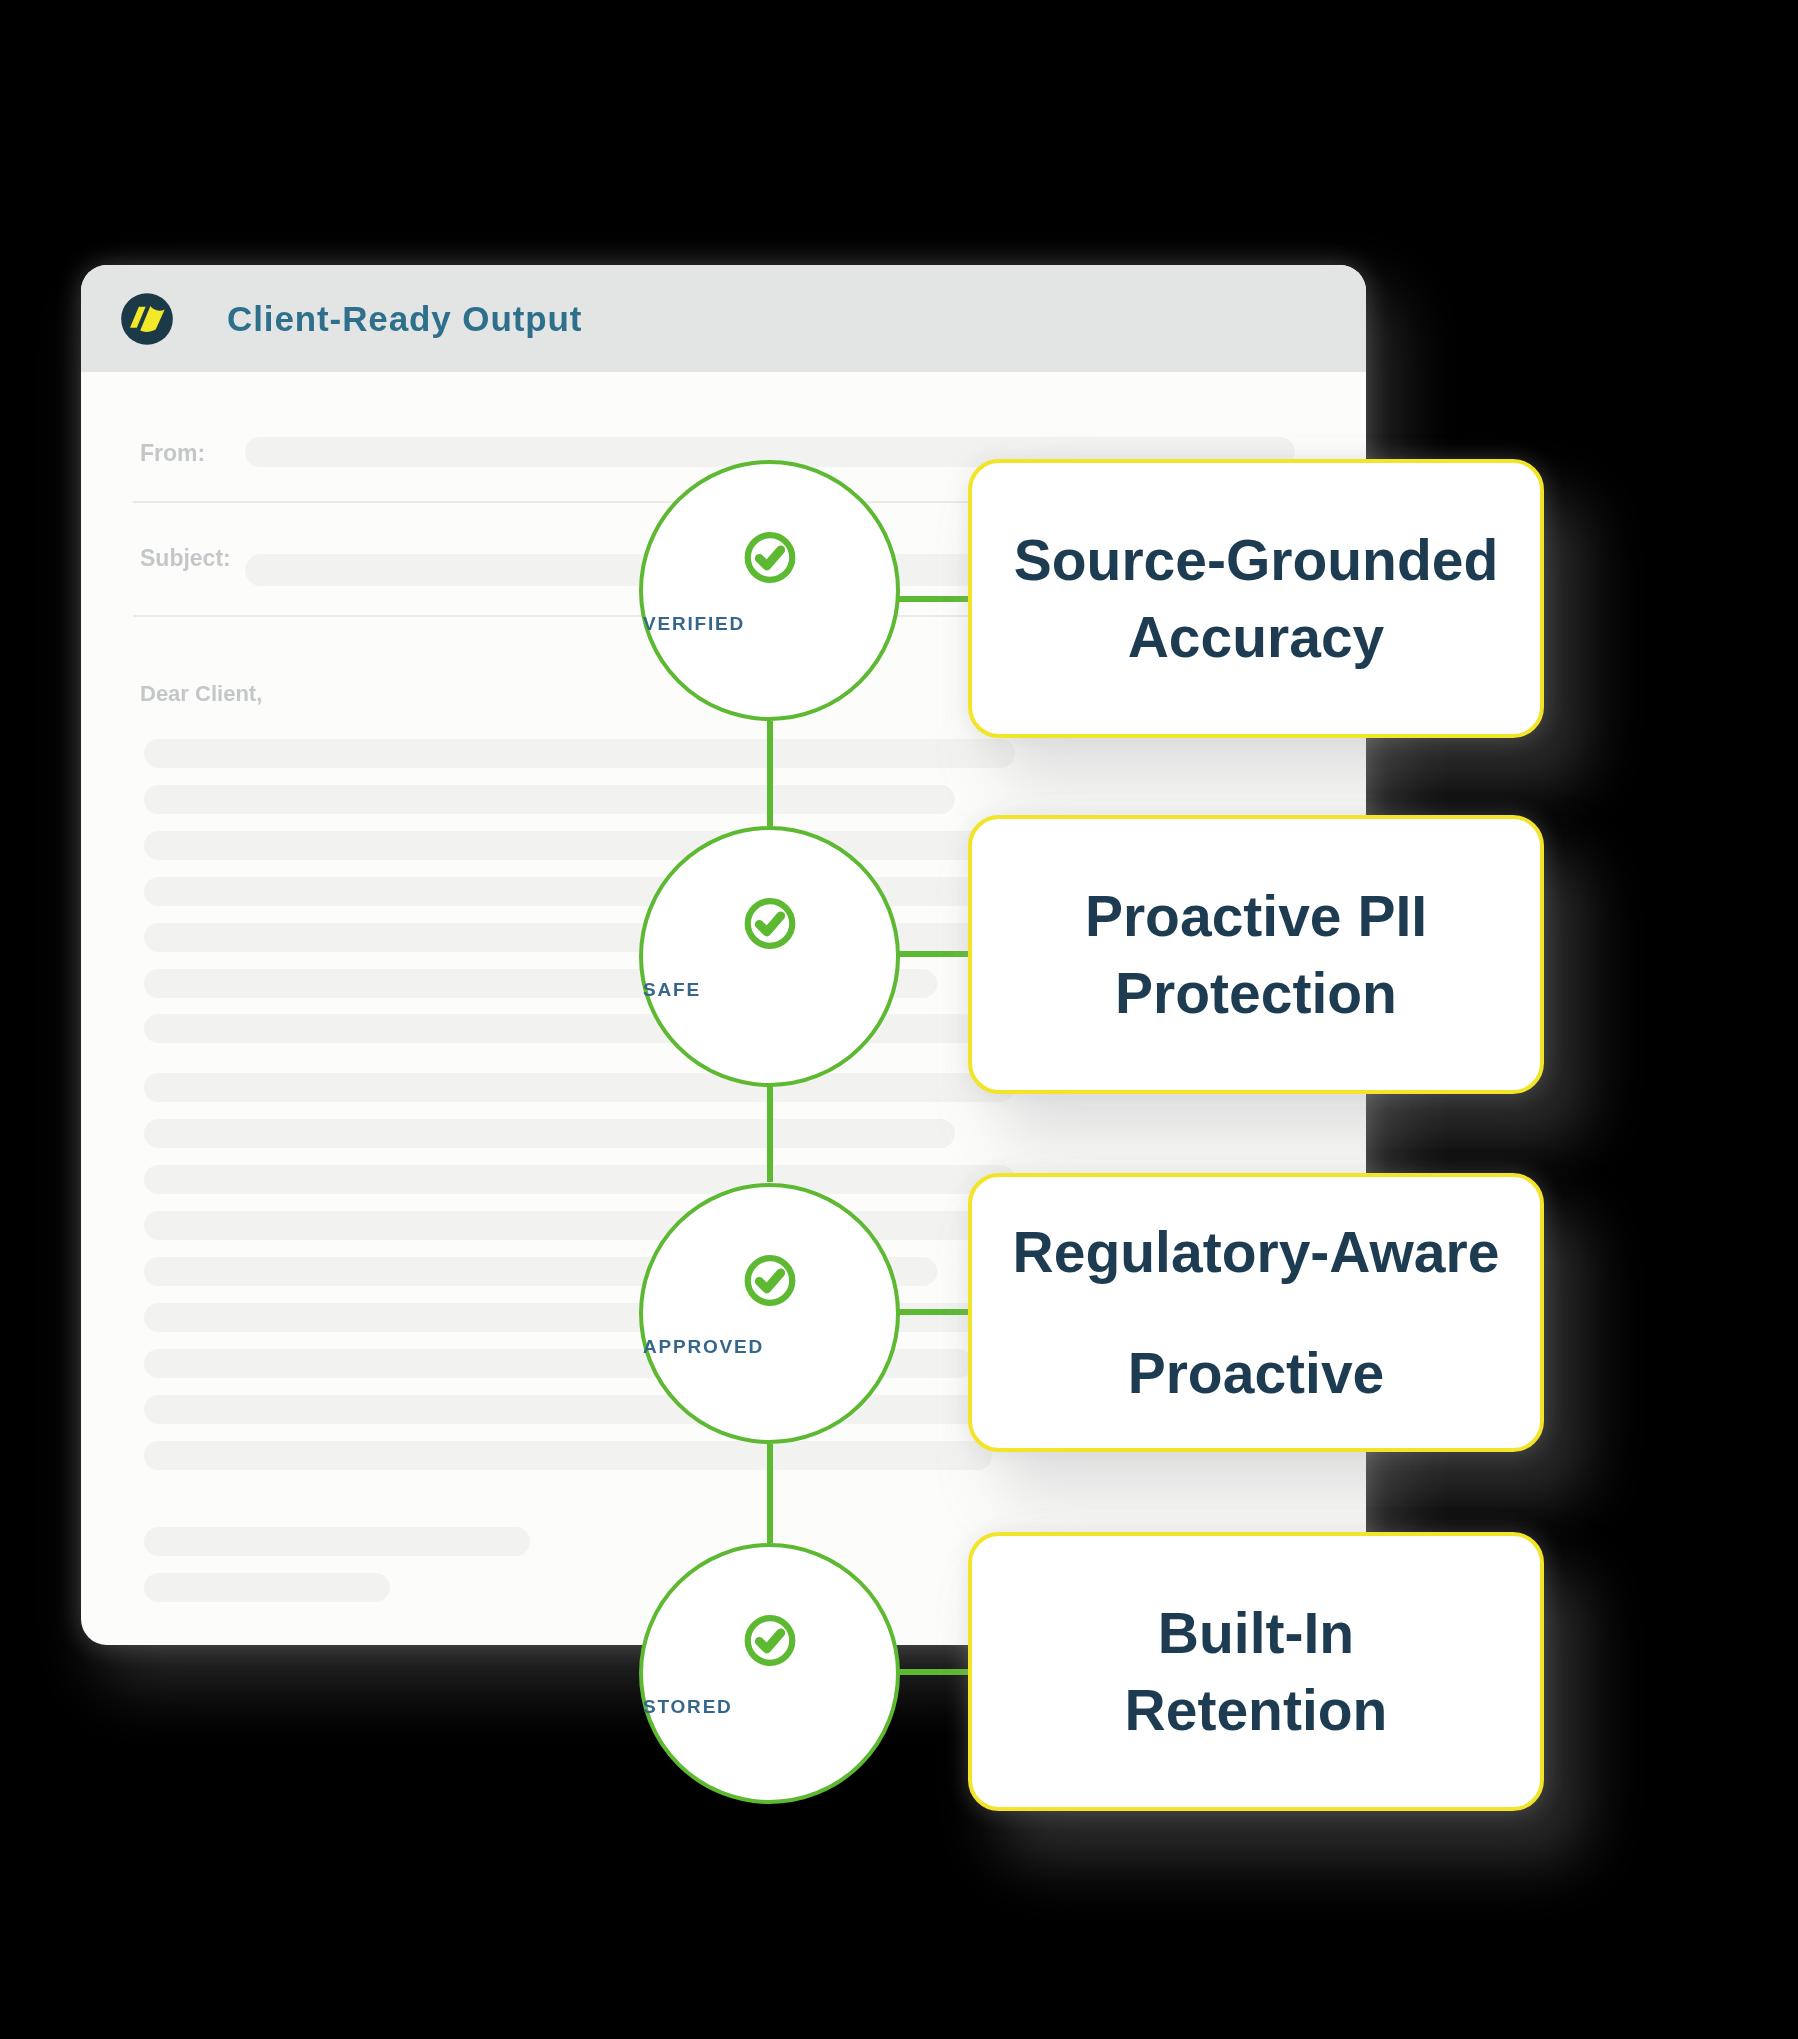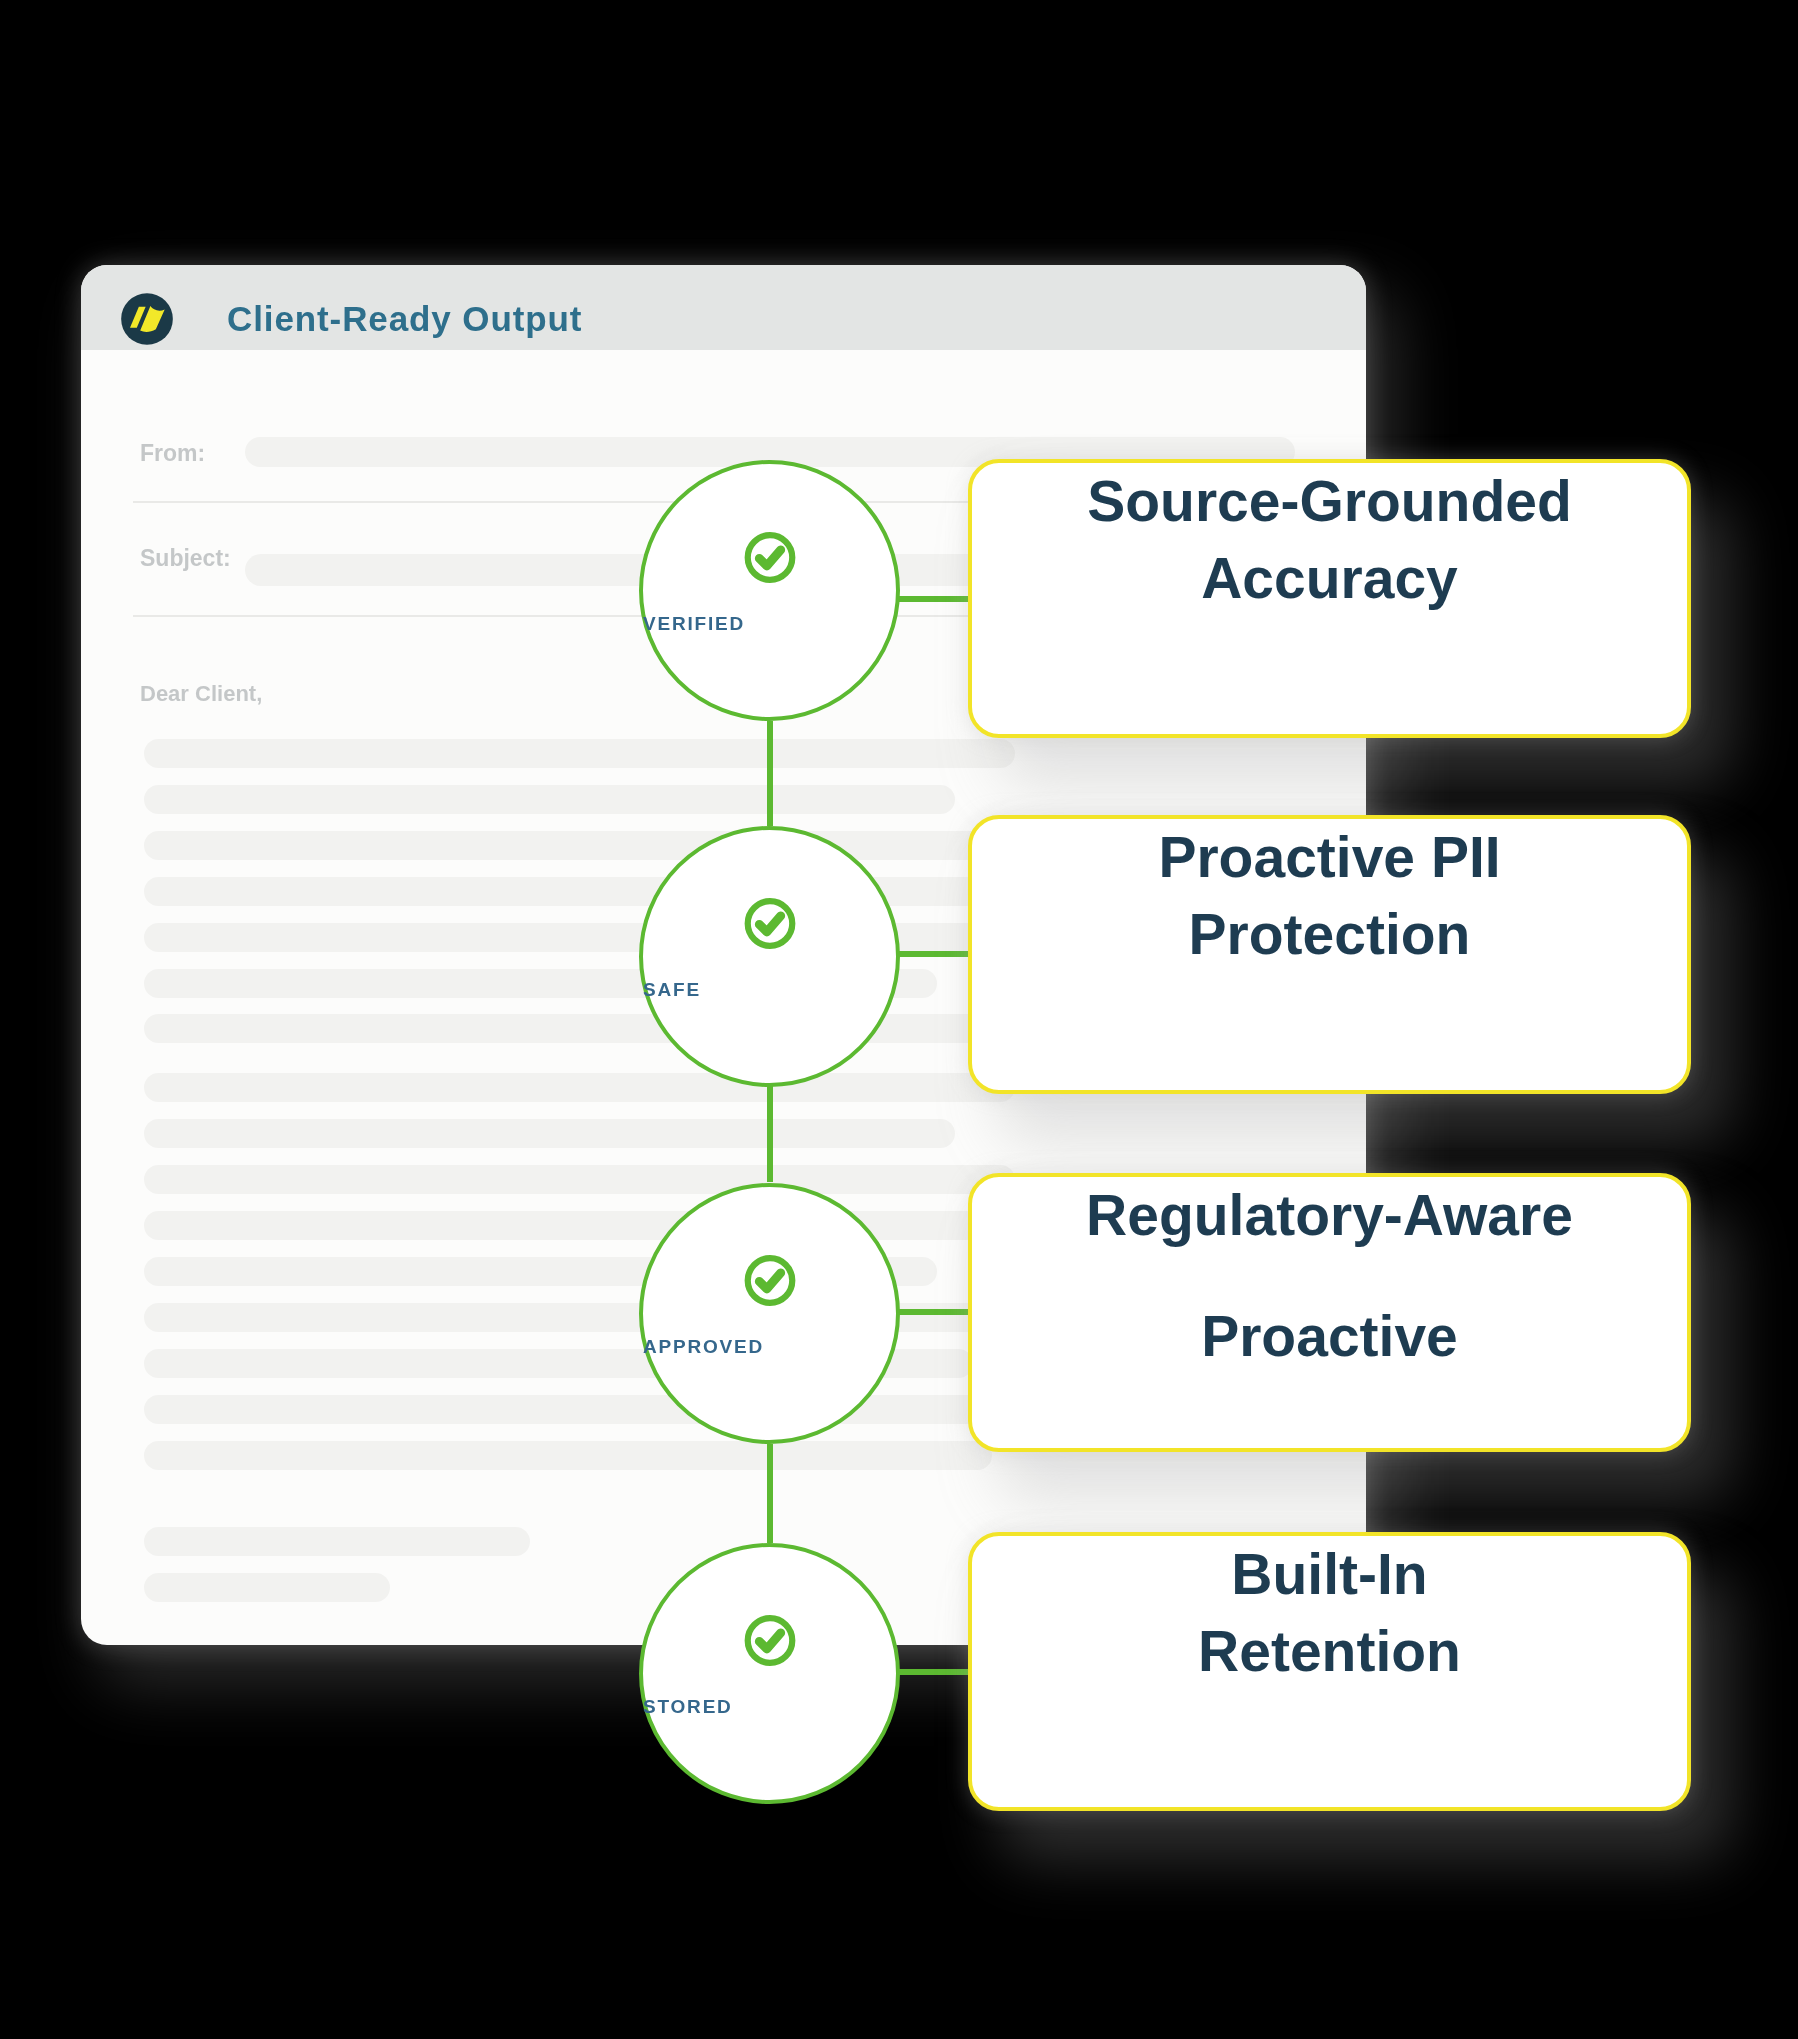--- a/index.html
+++ b/index.html
@@ -20,21 +20,21 @@
     width: 1285px; height: 1380px;
     background: var(--card-bg, #fcfcfb);
     border-radius: 26px;
     overflow: hidden;
     z-index: 1;
     box-shadow: 0 0 26px rgba(175,175,175,.32), 24px 33px 64px 7.3px rgba(160,160,160,.26);
   }
   .email-header {
     position: absolute;
     left: 0; top: 0; right: 0;
-    height: 85px;
+    height: 107px;
     background: var(--header-bg, #e3e5e4);
   }
   .logo-badge {
     position: absolute;
     left: 32px; top: 20px;
     width: 68px; height: 68px;
   }
   .window-title {
     position: absolute;
     left: 146px; top: 0;
@@ -116,29 +116,29 @@
     height: 37px; line-height: 37px;
     font-size: 19px; font-weight: bold;
     letter-spacing: 1.8px;
     color: var(--step-label, #35678c);
   }
 
   
   .callout {
     position: absolute;
     left: 968px;
-    width: 723px; height: 279px;
+    width: 576px; height: 279px;
     background: #ffffff;
     border: 4.6px solid var(--yellow, #f2e428);
     border-radius: 31px;
     z-index: 4;
     display: flex;
     flex-direction: column;
     align-items: center;
-    justify-content: flex-start;
+    justify-content: center;
     box-shadow: 0 0 22px rgba(175,175,175,.28), 35px 44px 61px 5.5px rgba(160,160,160,.28);
   }
   .callout .line {
     font-size: 57px; font-weight: bold;
     line-height: 77px;
     color: var(--navy, #1e3c51);
     white-space: nowrap;
   }
 </style>
 </head>

